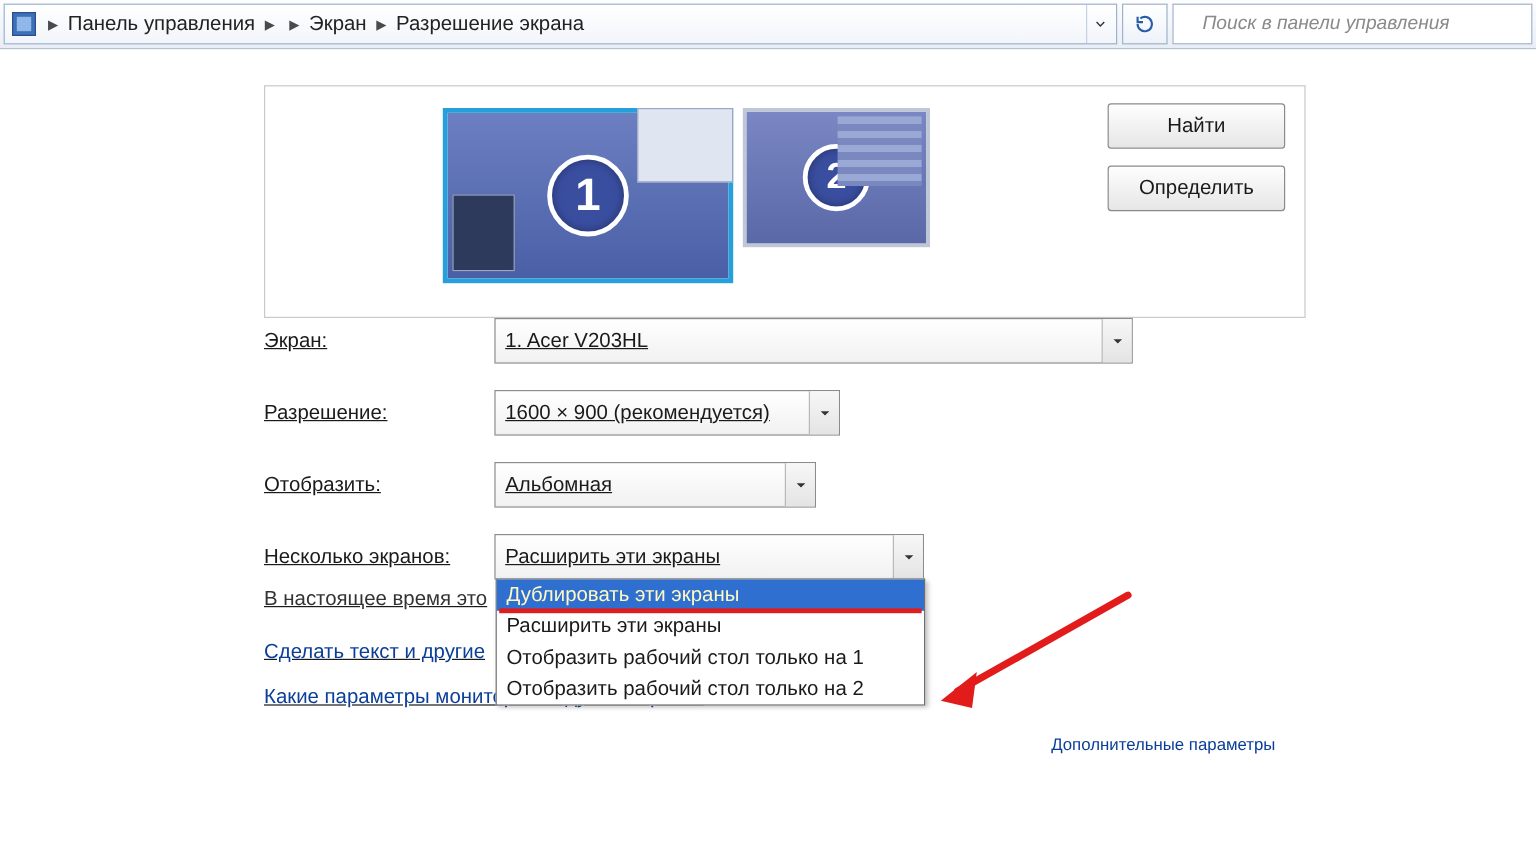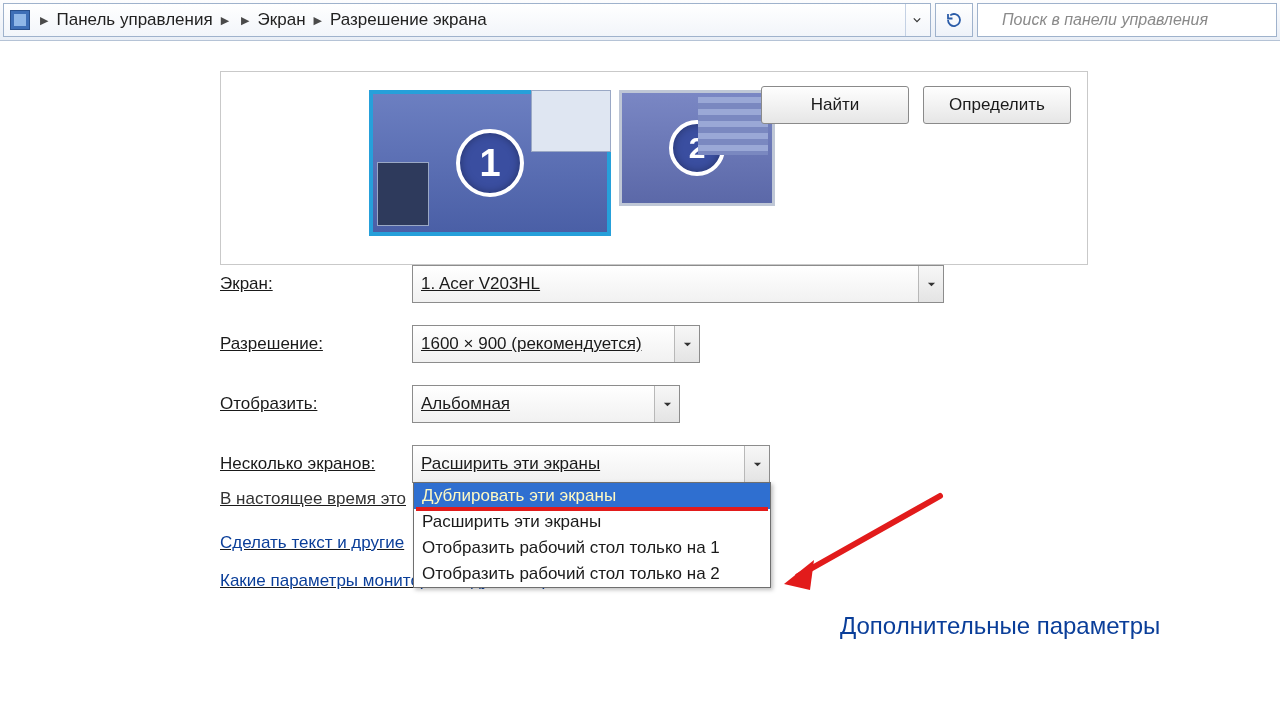--- a/index.html
+++ b/index.html
@@ -38,21 +38,21 @@
   .mon-num{width:60px;height:60px;border-radius:50%;border:4px solid #fff;background:#3a4ea0;
            color:#fff;font-size:38px;font-weight:600;display:flex;align-items:center;justify-content:center;
            box-shadow:0 0 8px rgba(0,0,0,.35) inset;}
   .mon2 .mon-num{width:48px;height:48px;font-size:30px;}
   .mon1 .mini{position:absolute;background:#dfe6f2;border:1px solid #9aa8c5;}
   .mon1 .mini.a{right:-4px;top:-4px;width:78px;height:60px;}
   .mon1 .mini.b{left:4px;bottom:6px;width:50px;height:62px;background:#2e3a5c;}
   .mon2 .mini{position:absolute;right:4px;top:4px;width:70px;height:58px;
               background:repeating-linear-gradient(#9aa8d6 0 6px,#7a88c0 6px 12px);}
 
-  .btncol{position:absolute;right:16px;top:14px;display:flex;flex-direction:row;gap:14px;}
+  .btncol{position:absolute;right:16px;top:14px;display:flex;flex-direction:column;gap:14px;}
   .win-btn{width:146px;height:36px;border:1px solid #8a8a8a;border-radius:3px;
            background:linear-gradient(#fefefe,#e6e6e6);font-size:17px;cursor:default;
            display:flex;align-items:center;justify-content:center;}
 
   .form{text-decoration:underline;}
   .row{display:flex;align-items:center;margin-bottom:22px;}
   .lbl{width:192px;font-size:17px;}
   .combo{position:relative;height:36px;border:1px solid #8c8c8c;background:linear-gradient(#fff,#f1f1f1);
          display:flex;align-items:center;padding:0 28px 0 8px;font-size:17px;min-width:100px;}
   .combo .arr{position:absolute;right:0;top:0;bottom:0;width:24px;border-left:1px solid #b8b8b8;
@@ -67,21 +67,21 @@
   .dropdown{position:absolute;left:0;top:36px;width:356px;border:1px solid #6f6f6f;background:#fff;
             box-shadow:2px 2px 4px rgba(0,0,0,.25);z-index:5;}
   .dropdown .opt{padding:3px 8px;font-size:17px;white-space:nowrap;}
   .dropdown .opt.sel{background:#2f6fd0;color:#fef9c3;}
   .red-under{position:absolute;left:2px;right:2px;height:4px;background:#e21b1b;bottom:-2px;}
   .sel-wrap{position:relative;}
 
   .truncated{color:#333;font-size:17px;margin-top:4px;}
   .link{color:#0a3e99;font-size:17px;margin-top:24px;display:block;}
   .link2{color:#0a3e99;font-size:17px;margin-top:18px;display:block;}
-  .adv{position:absolute;left:840px;top:612px;color:#0a3e99;font-size:24px;}
+  .adv{position:absolute;left:876px;top:612px;color:#0a3e99;font-size:14px;}
 
   
   .arrow-anno{position:absolute;left:780px;top:490px;width:170px;height:110px;pointer-events:none;}
   .arrow-anno svg{width:100%;height:100%;}
 </style>
 </head>
 <body>
 
 <div class="addrbar">
   <div class="addrbox">

